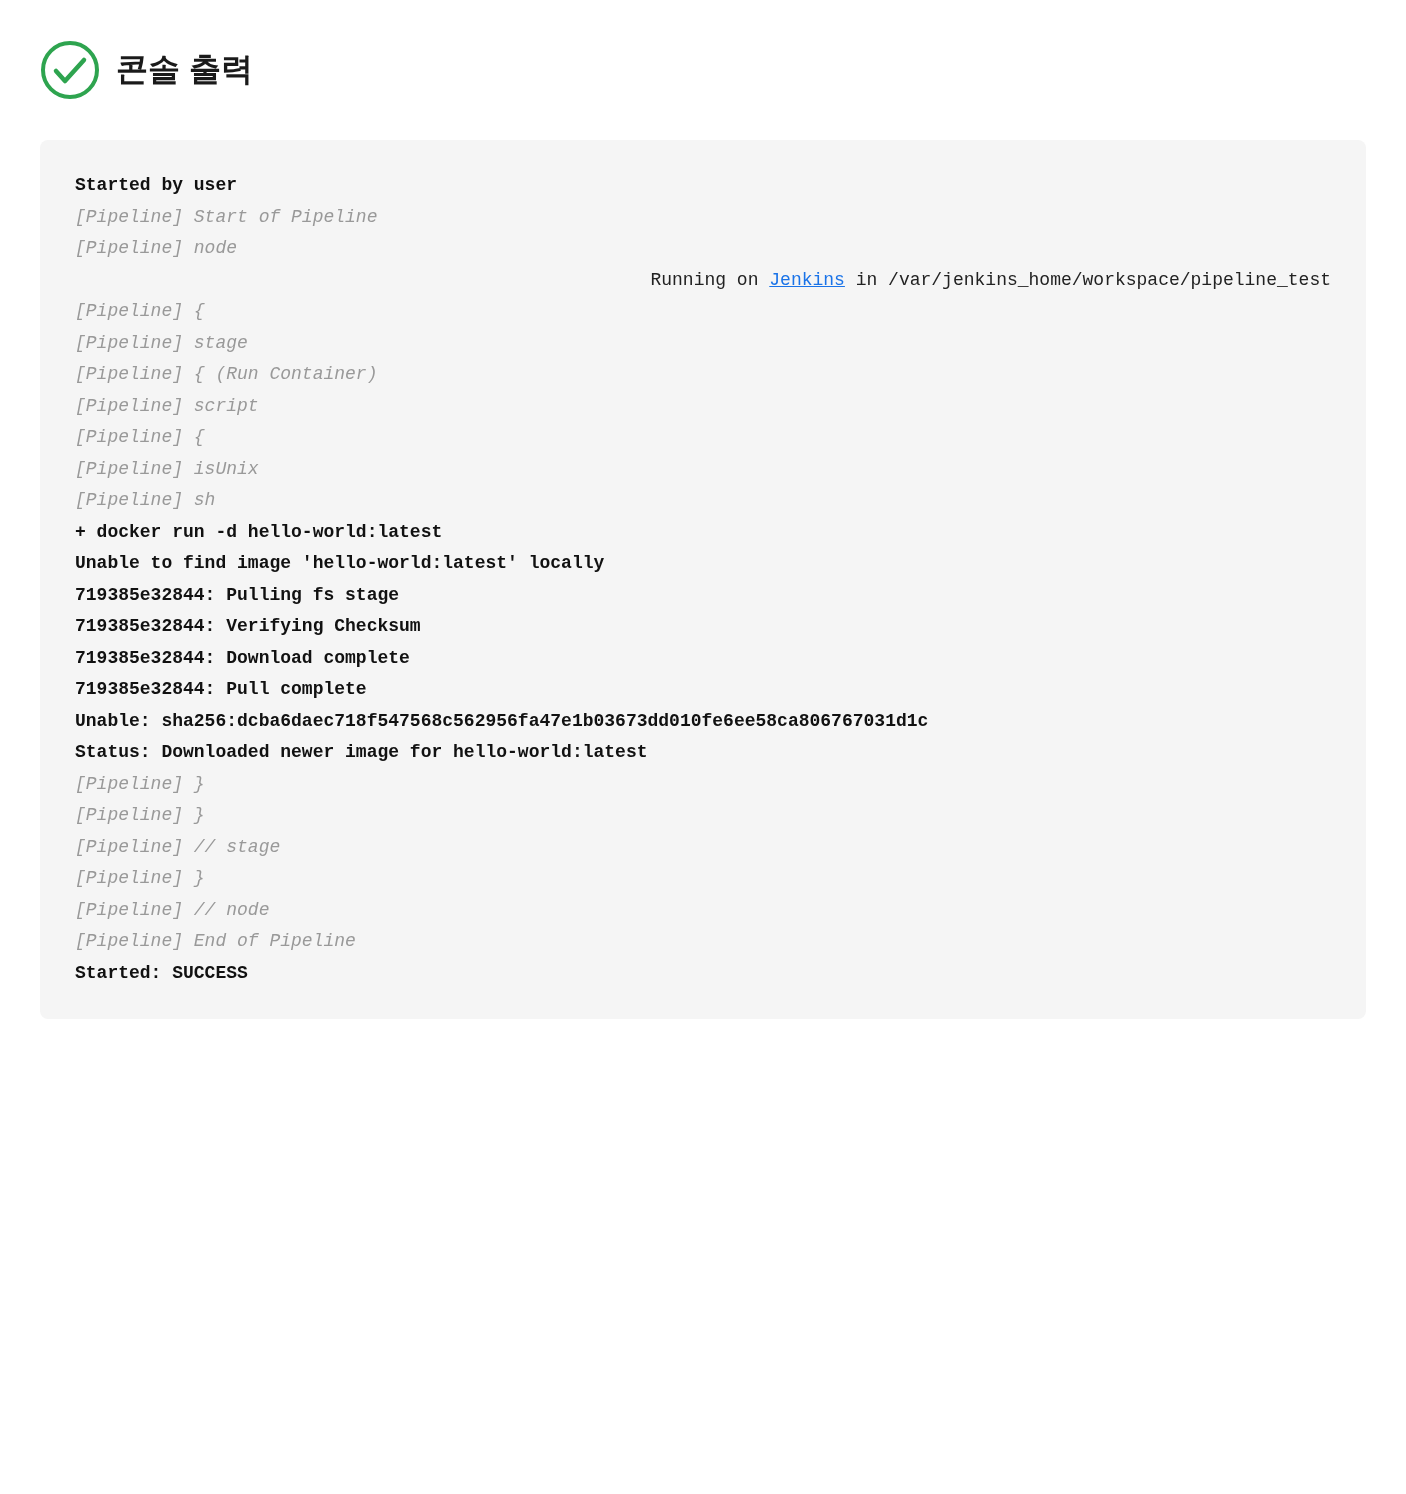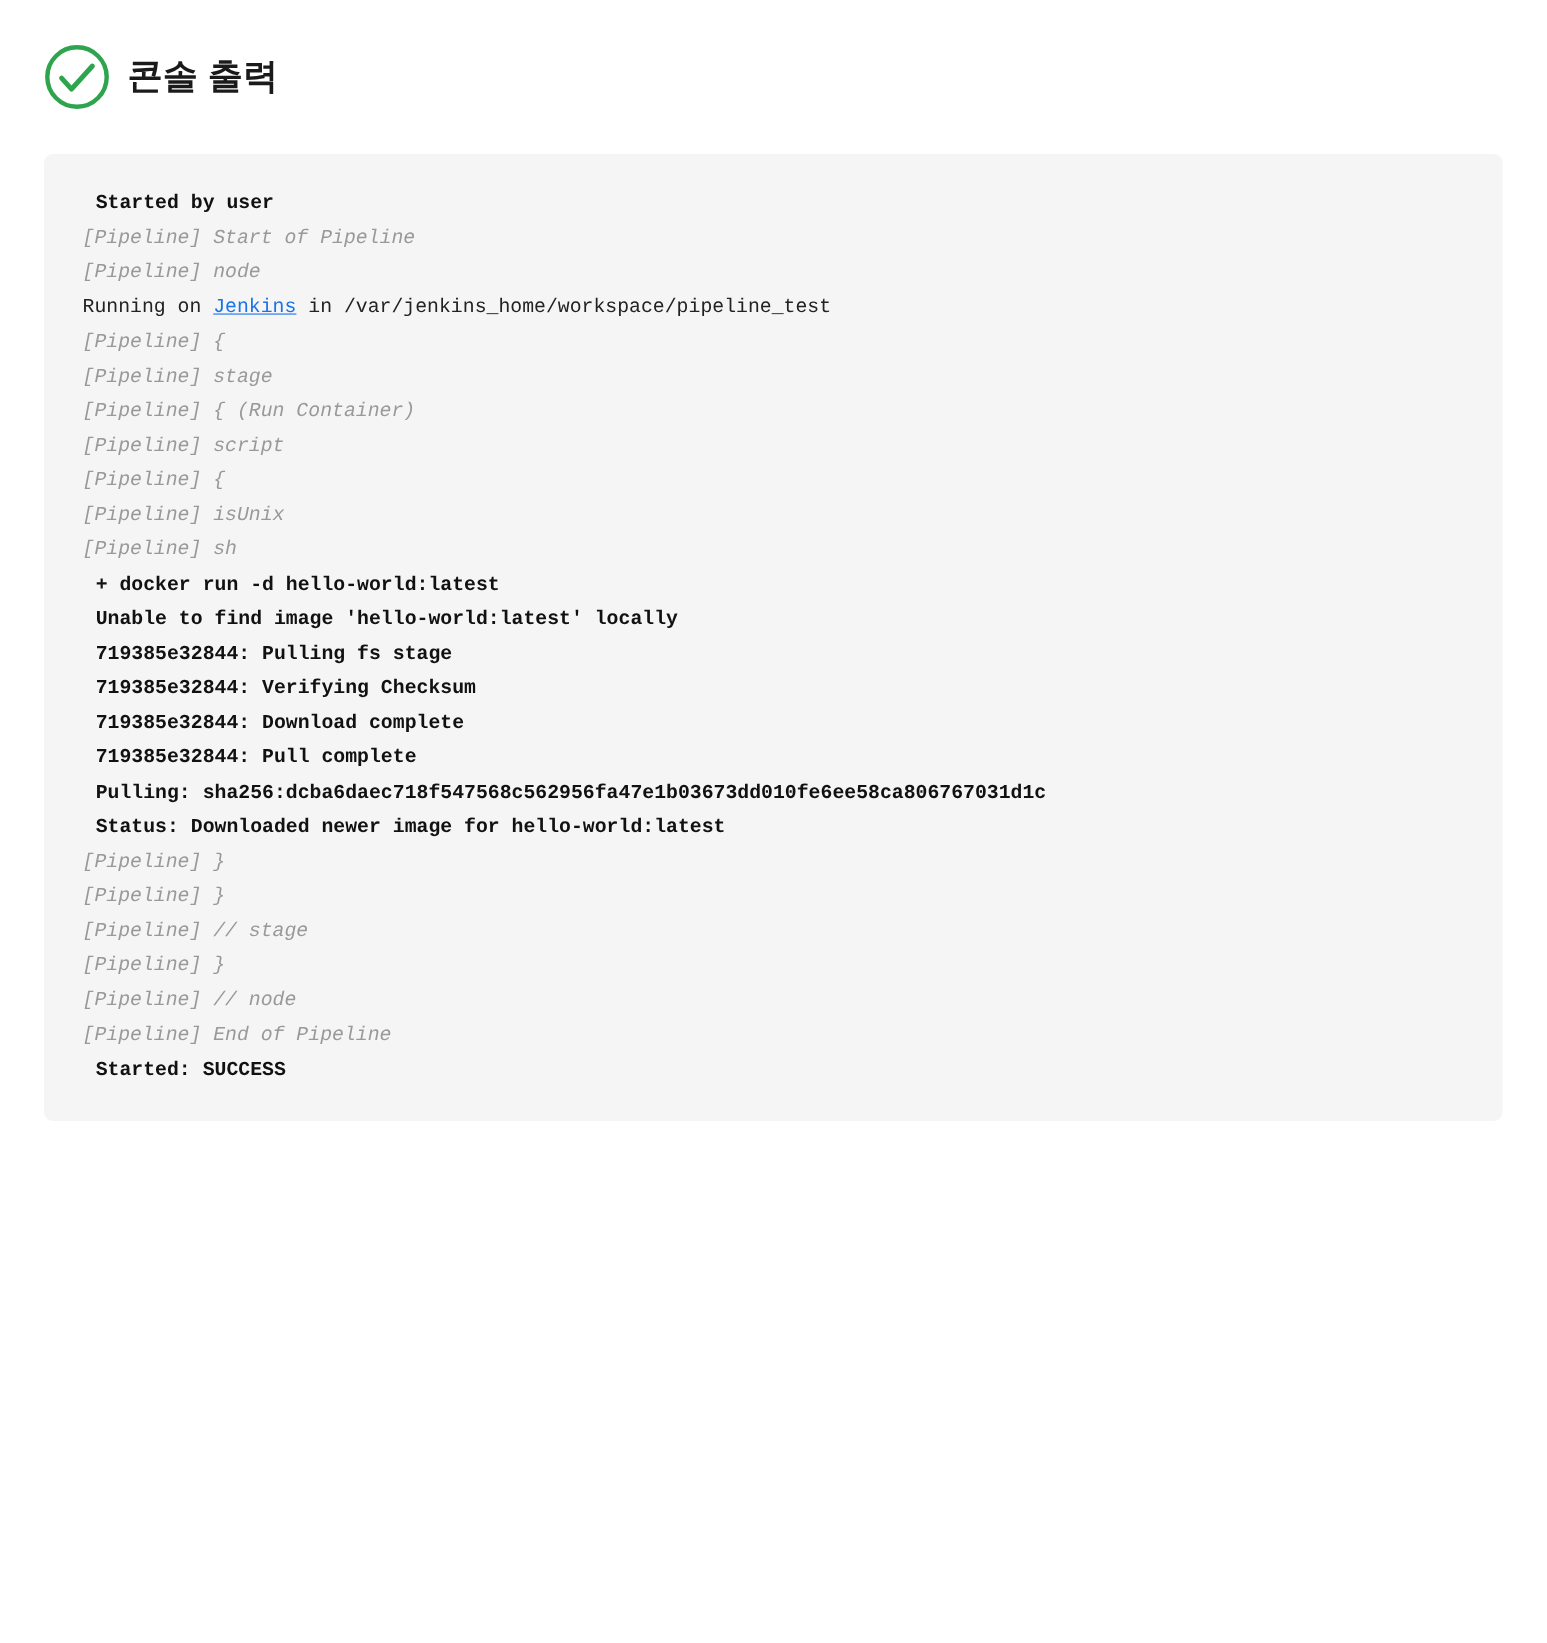--- a/index.html
+++ b/index.html
@@ -49,26 +49,26 @@
       display: block;
     }
 
     .gray {
       color: #999999;
       font-style: italic;
     }
 
     .dark {
       color: #222222;
+      text-align: right;
     }
 
     .bold-dark {
       color: #111111;
       font-weight: 700;
-      margin-left: 12px;
     }
 
     .link-blue {
       color: #1a73e8;
     }
   </style>
 </head>
 <body>
 
 <div class="header">
@@ -90,21 +90,21 @@
   <span class="console-line gray">[Pipeline] script</span>
   <span class="console-line gray">[Pipeline] {</span>
   <span class="console-line gray">[Pipeline] isUnix</span>
   <span class="console-line gray">[Pipeline] sh</span>
   <span class="console-line bold-dark">+ docker run -d hello-world:latest</span>
   <span class="console-line bold-dark">Unable to find image 'hello-world:latest' locally</span>
   <span class="console-line bold-dark">719385e32844: Pulling fs stage</span>
   <span class="console-line bold-dark">719385e32844: Verifying Checksum</span>
   <span class="console-line bold-dark">719385e32844: Download complete</span>
   <span class="console-line bold-dark">719385e32844: Pull complete</span>
-  <span class="console-line bold-dark">Pulling: sha256:dcba6daec718f547568c562956fa47e1b03673dd010fe6ee58ca806767031d1c</span>
+  <span class="console-line bold-dark">Unable: sha256:dcba6daec718f547568c562956fa47e1b03673dd010fe6ee58ca806767031d1c</span>
   <span class="console-line bold-dark">Status: Downloaded newer image for hello-world:latest</span>
   <span class="console-line gray">[Pipeline] }</span>
   <span class="console-line gray">[Pipeline] }</span>
   <span class="console-line gray">[Pipeline] // stage</span>
   <span class="console-line gray">[Pipeline] }</span>
   <span class="console-line gray">[Pipeline] // node</span>
   <span class="console-line gray">[Pipeline] End of Pipeline</span>
   <span class="console-line bold-dark">Started: SUCCESS</span>
 </div>
 

